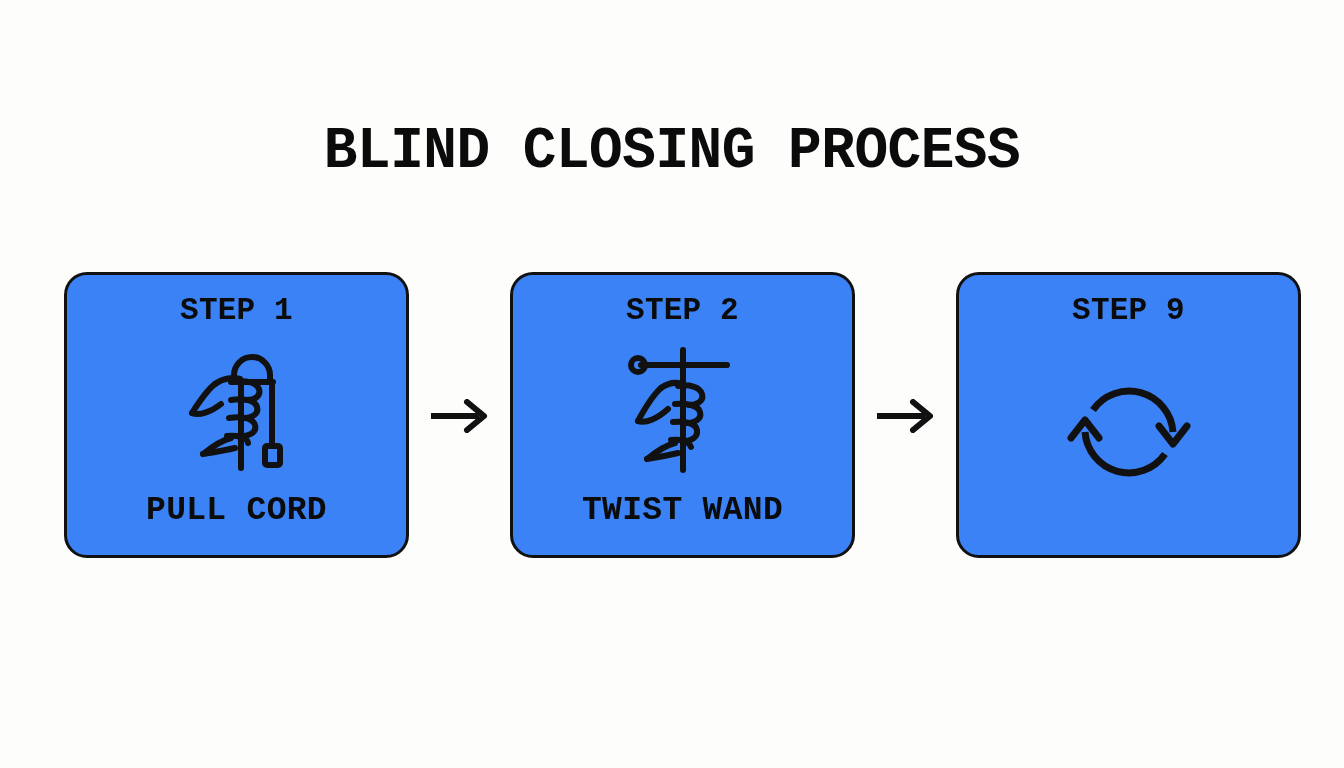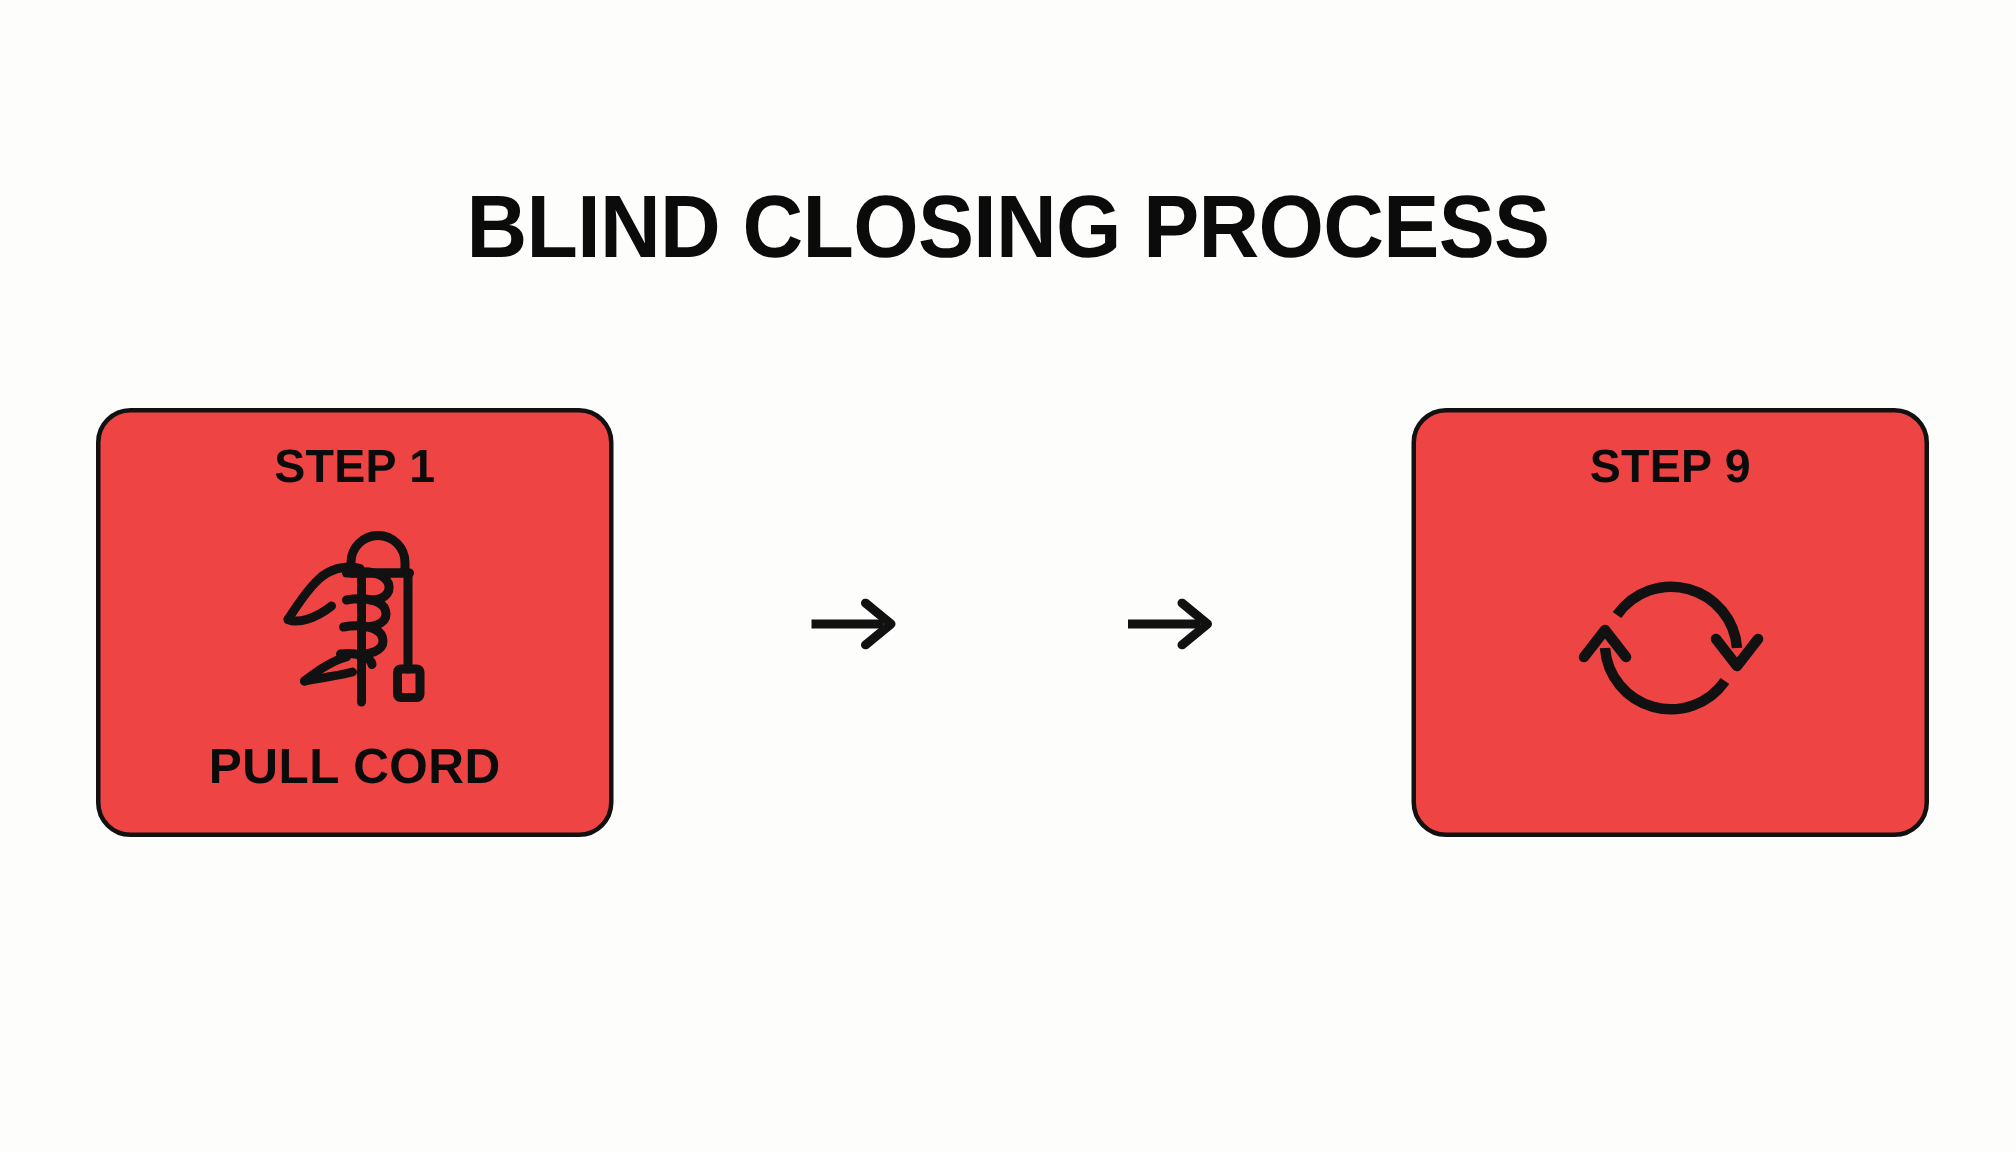--- a/index.html
+++ b/index.html
@@ -12,20 +12,21 @@
     background: #fdfdfc;
     font-family: "Liberation Sans", sans-serif;
     color: #111111;
     overflow: hidden;
   }
 
   #root {
     position: relative;
     width: 1066px;
     height: 768px;
+    font-family: Liberation Mono, monospace;
   }
 
   
   .page-title {
     position: absolute;
     top: 82px;
     left: 0;
     width: 1344px;
     text-align: center;
     font-size: 59px;
@@ -50,21 +51,21 @@
     align-items: stretch;
     justify-content: space-between;
   }
 
   .step-card {
     box-sizing: border-box;
     width: 345px;
     height: 286px;
     border: 3px solid #111111;
     border-radius: 23px;
-    background: #ef4444;
+    background: #3b82f6;
     display: flex;
     flex-direction: column;
     align-items: center;
     justify-content: flex-start;
     padding-top: 20px;
     padding-bottom: 18px;
     position: relative;
     flex: 0 0 auto;
   }
 
@@ -156,20 +157,50 @@
       <div class="step-label">PULL CORD</div>
     </div>
 
     <div class="connector">
       <svg width="62" height="34" viewBox="0 0 62 34" fill="none" stroke="#111111" stroke-width="6" stroke-linecap="butt" stroke-linejoin="miter">
         <line x1="2" y1="17" x2="50" y2="17"></line>
         <polyline points="38,3 55,17 38,31" fill="none" stroke-linecap="round" stroke-linejoin="round"></polyline>
       </svg>
     </div>
 
+    <div class="step-card">
+      <div class="step-heading">STEP 2</div>
+
+      <div class="step-icon-wrap">
+        <svg class="step-icon" width="120" height="136" viewBox="0 0 120 136" fill="none" stroke="#111111" stroke-width="6" stroke-linecap="round" stroke-linejoin="round">
+
+          <line x1="18" y1="23" x2="104" y2="23"></line>
+          <circle cx="15" cy="23" r="7" fill="none"></circle>
+
+          <line x1="60" y1="8" x2="60" y2="128"></line>
+
+          <path d="M38 46 C 30 53 22 66 15 79"></path>
+          <path d="M38 46 C 45 41 53 40 59 42"></path>
+          <path d="M15 79 C 23 82 35 76 45 67"></path>
+
+          <path d="M55 44 C 66 42 77 45 79 52 C 81 59 74 63 66 63"></path>
+
+          <path d="M52 62 C 63 61 75 63 77 70 C 79 77 72 81 63 81"></path>
+
+          <path d="M50 80 C 61 79 73 81 74 88 C 75 95 69 99 60 99"></path>
+
+          <path d="M48 98 C 57 97 66 99 68 105"></path>
+
+          <path d="M24 117 C 34 109 44 103 52 101"></path>
+          <path d="M24 117 C 36 115 47 113 55 111"></path>
+        </svg>
+      </div>
+
+      <div class="step-label">TWIST WAND</div>
+    </div>
 
     <div class="connector">
       <svg width="62" height="34" viewBox="0 0 62 34" fill="none" stroke="#111111" stroke-width="6" stroke-linecap="butt" stroke-linejoin="miter">
         <line x1="2" y1="17" x2="50" y2="17"></line>
         <polyline points="38,3 55,17 38,31" fill="none" stroke-linecap="round" stroke-linejoin="round"></polyline>
       </svg>
     </div>
 
     <div class="step-card">
       <div class="step-heading">STEP 9</div>

